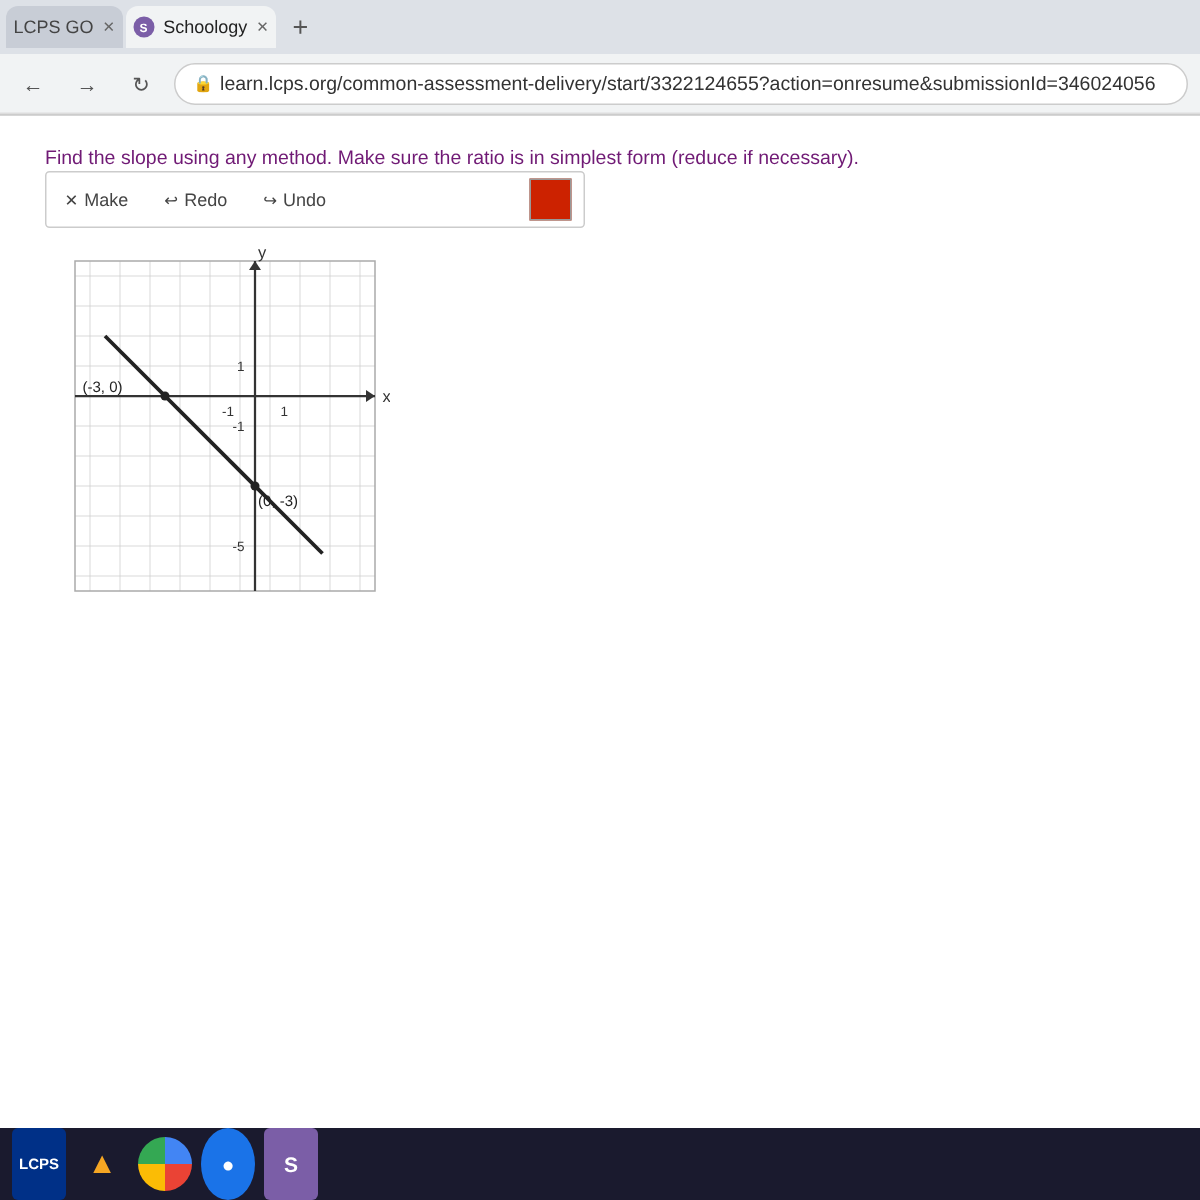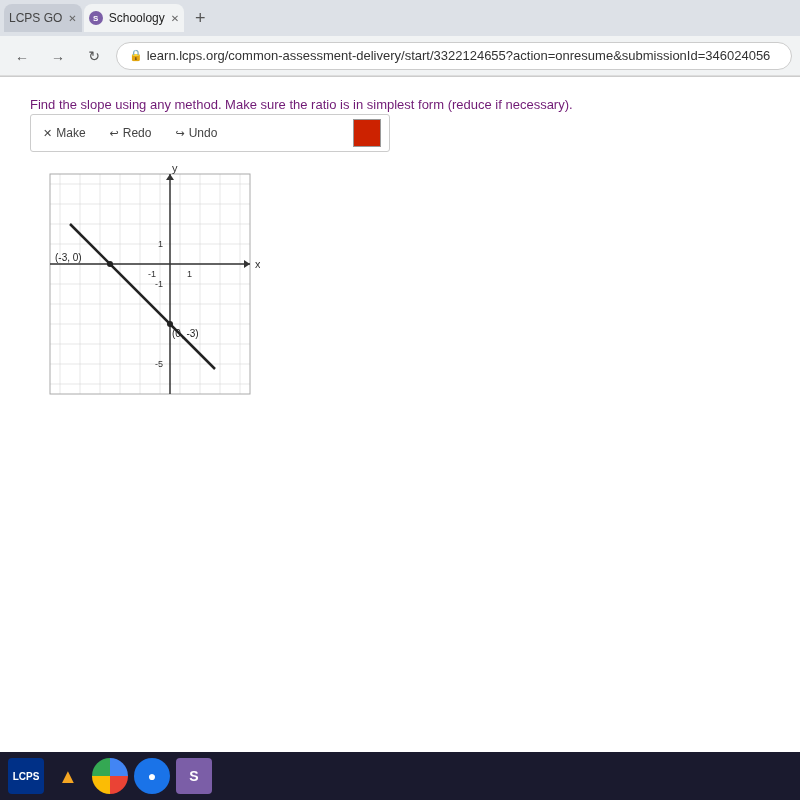--- a/index.html
+++ b/index.html
@@ -202,21 +202,21 @@
       height: 48px;
       background: #1a1a2e;
       display: flex;
       align-items: center;
       padding: 0 8px;
       gap: 6px;
     }
 
     .taskbar-icon {
       width: 36px;
-      height: 36px;
+      height: 48px;
       border-radius: 4px;
       display: flex;
       align-items: center;
       justify-content: center;
       cursor: pointer;
     }
 
     .taskbar-icon.lcps {
       background: #003087;
       color: white;

